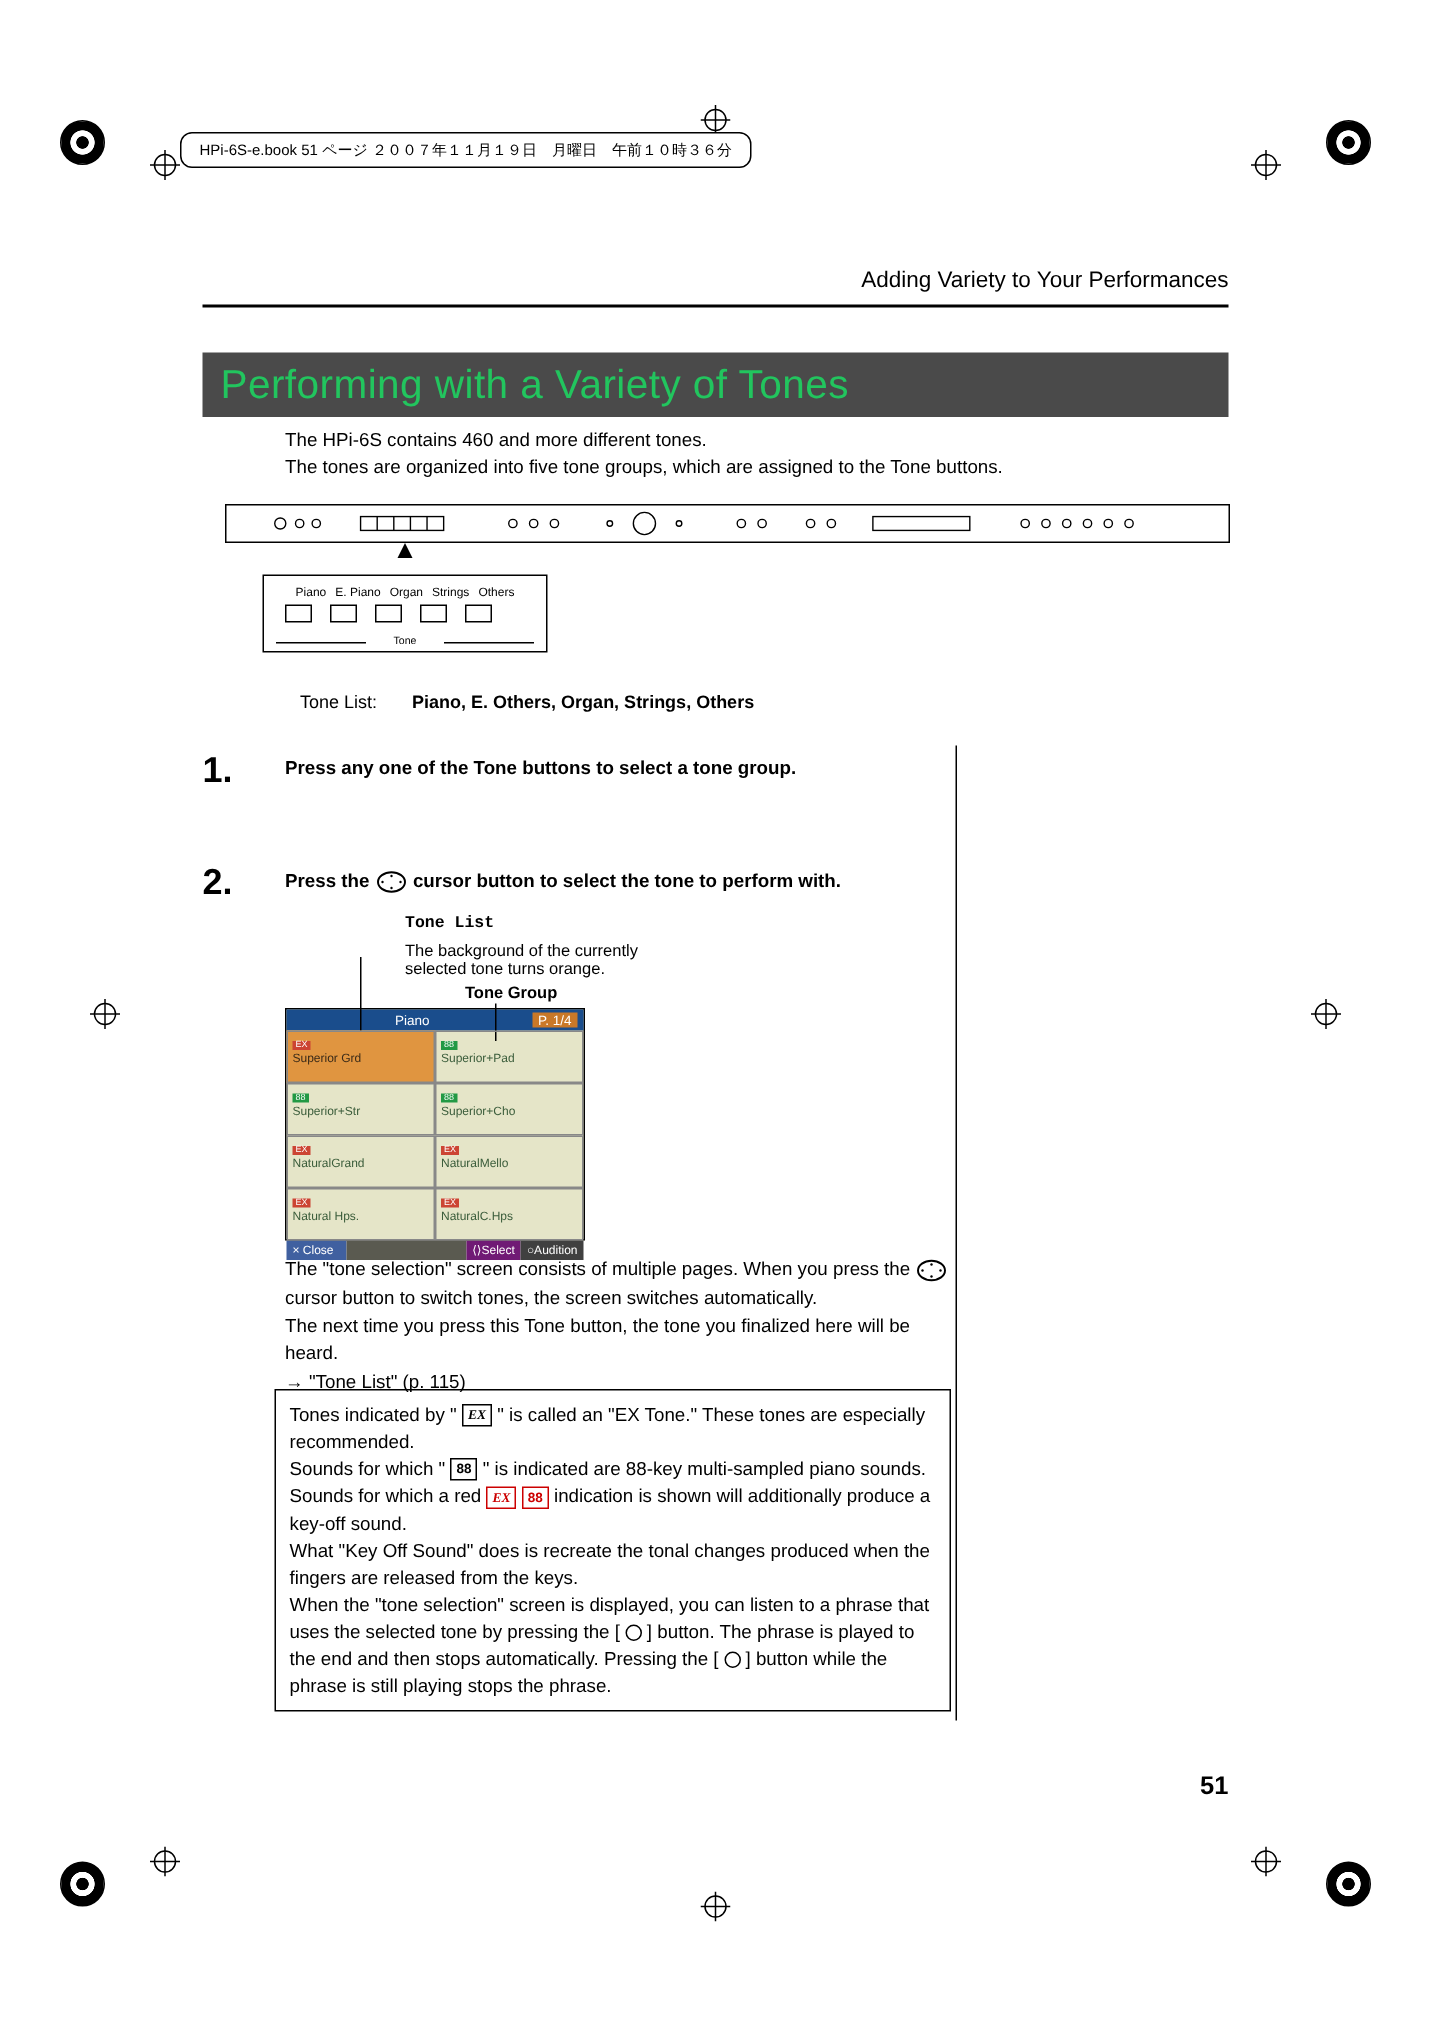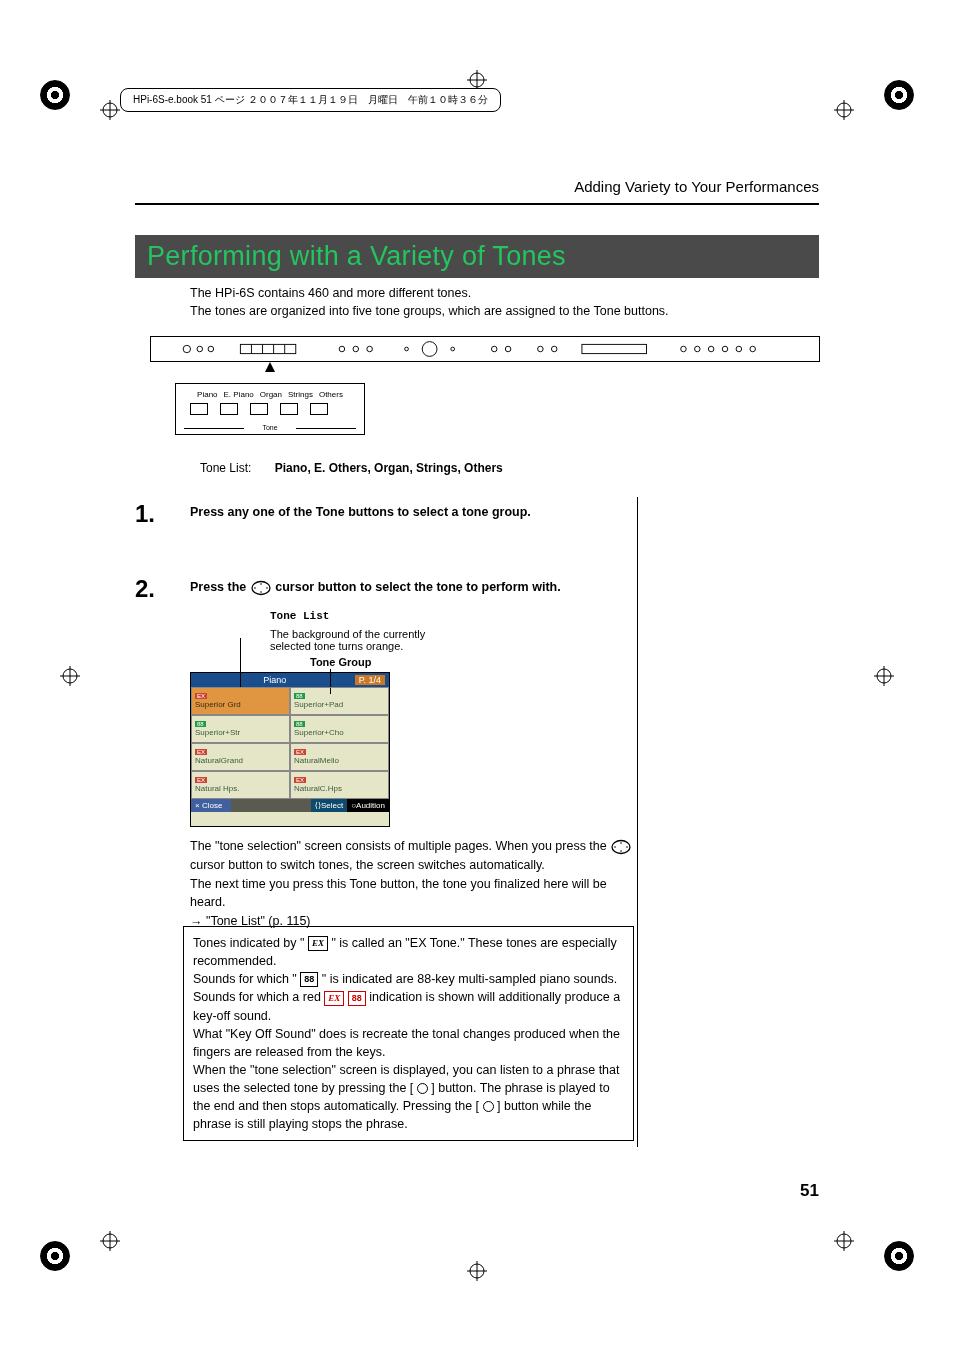--- a/index.html
+++ b/index.html
@@ -251,21 +251,21 @@
       padding: 2px 4px;
       display: flex;
       font-size: 9px;
     }
     .ss-header .left { flex: 1; text-align: center; }
     .ss-header .right { background: #c97828; padding: 0 4px; }
     .ss-grid {
       display: grid;
       grid-template-columns: 1fr 1fr;
       grid-template-rows: repeat(4, 1fr);
-      height: 112px;
+      height: 140px;
     }
     .ss-cell {
       border: 1px solid #888;
       padding: 3px;
       font-size: 8px;
       color: #3a5c3a;
       position: relative;
     }
     .ss-cell .tag {
       display: inline-block;
@@ -278,22 +278,22 @@
     .ss-cell .tag.m88 { background: #294; }
     .ss-cell.selected { background: #e09540; color: #3a2a18; }
     .ss-footer {
       display: flex;
       font-size: 8px;
       color: #fff;
     }
     .ss-footer div { padding: 2px 4px; }
     .ss-close { background: #4060a0; flex: 0 0 40px;}
     .ss-blank { flex: 1; background: #5a5a50; }
-    .ss-select { background: #0c4a6e; }
-    .ss-audition { background: #000000; }
+    .ss-select { background: #701a75; }
+    .ss-audition { background: #404040; }
 
     .after-screen-text {
       position: absolute;
       top: 837px;
       left: 190px;
       right: 315px;
       font-size: 12.5px;
       line-height: 1.5;
     }
     .note-box {

